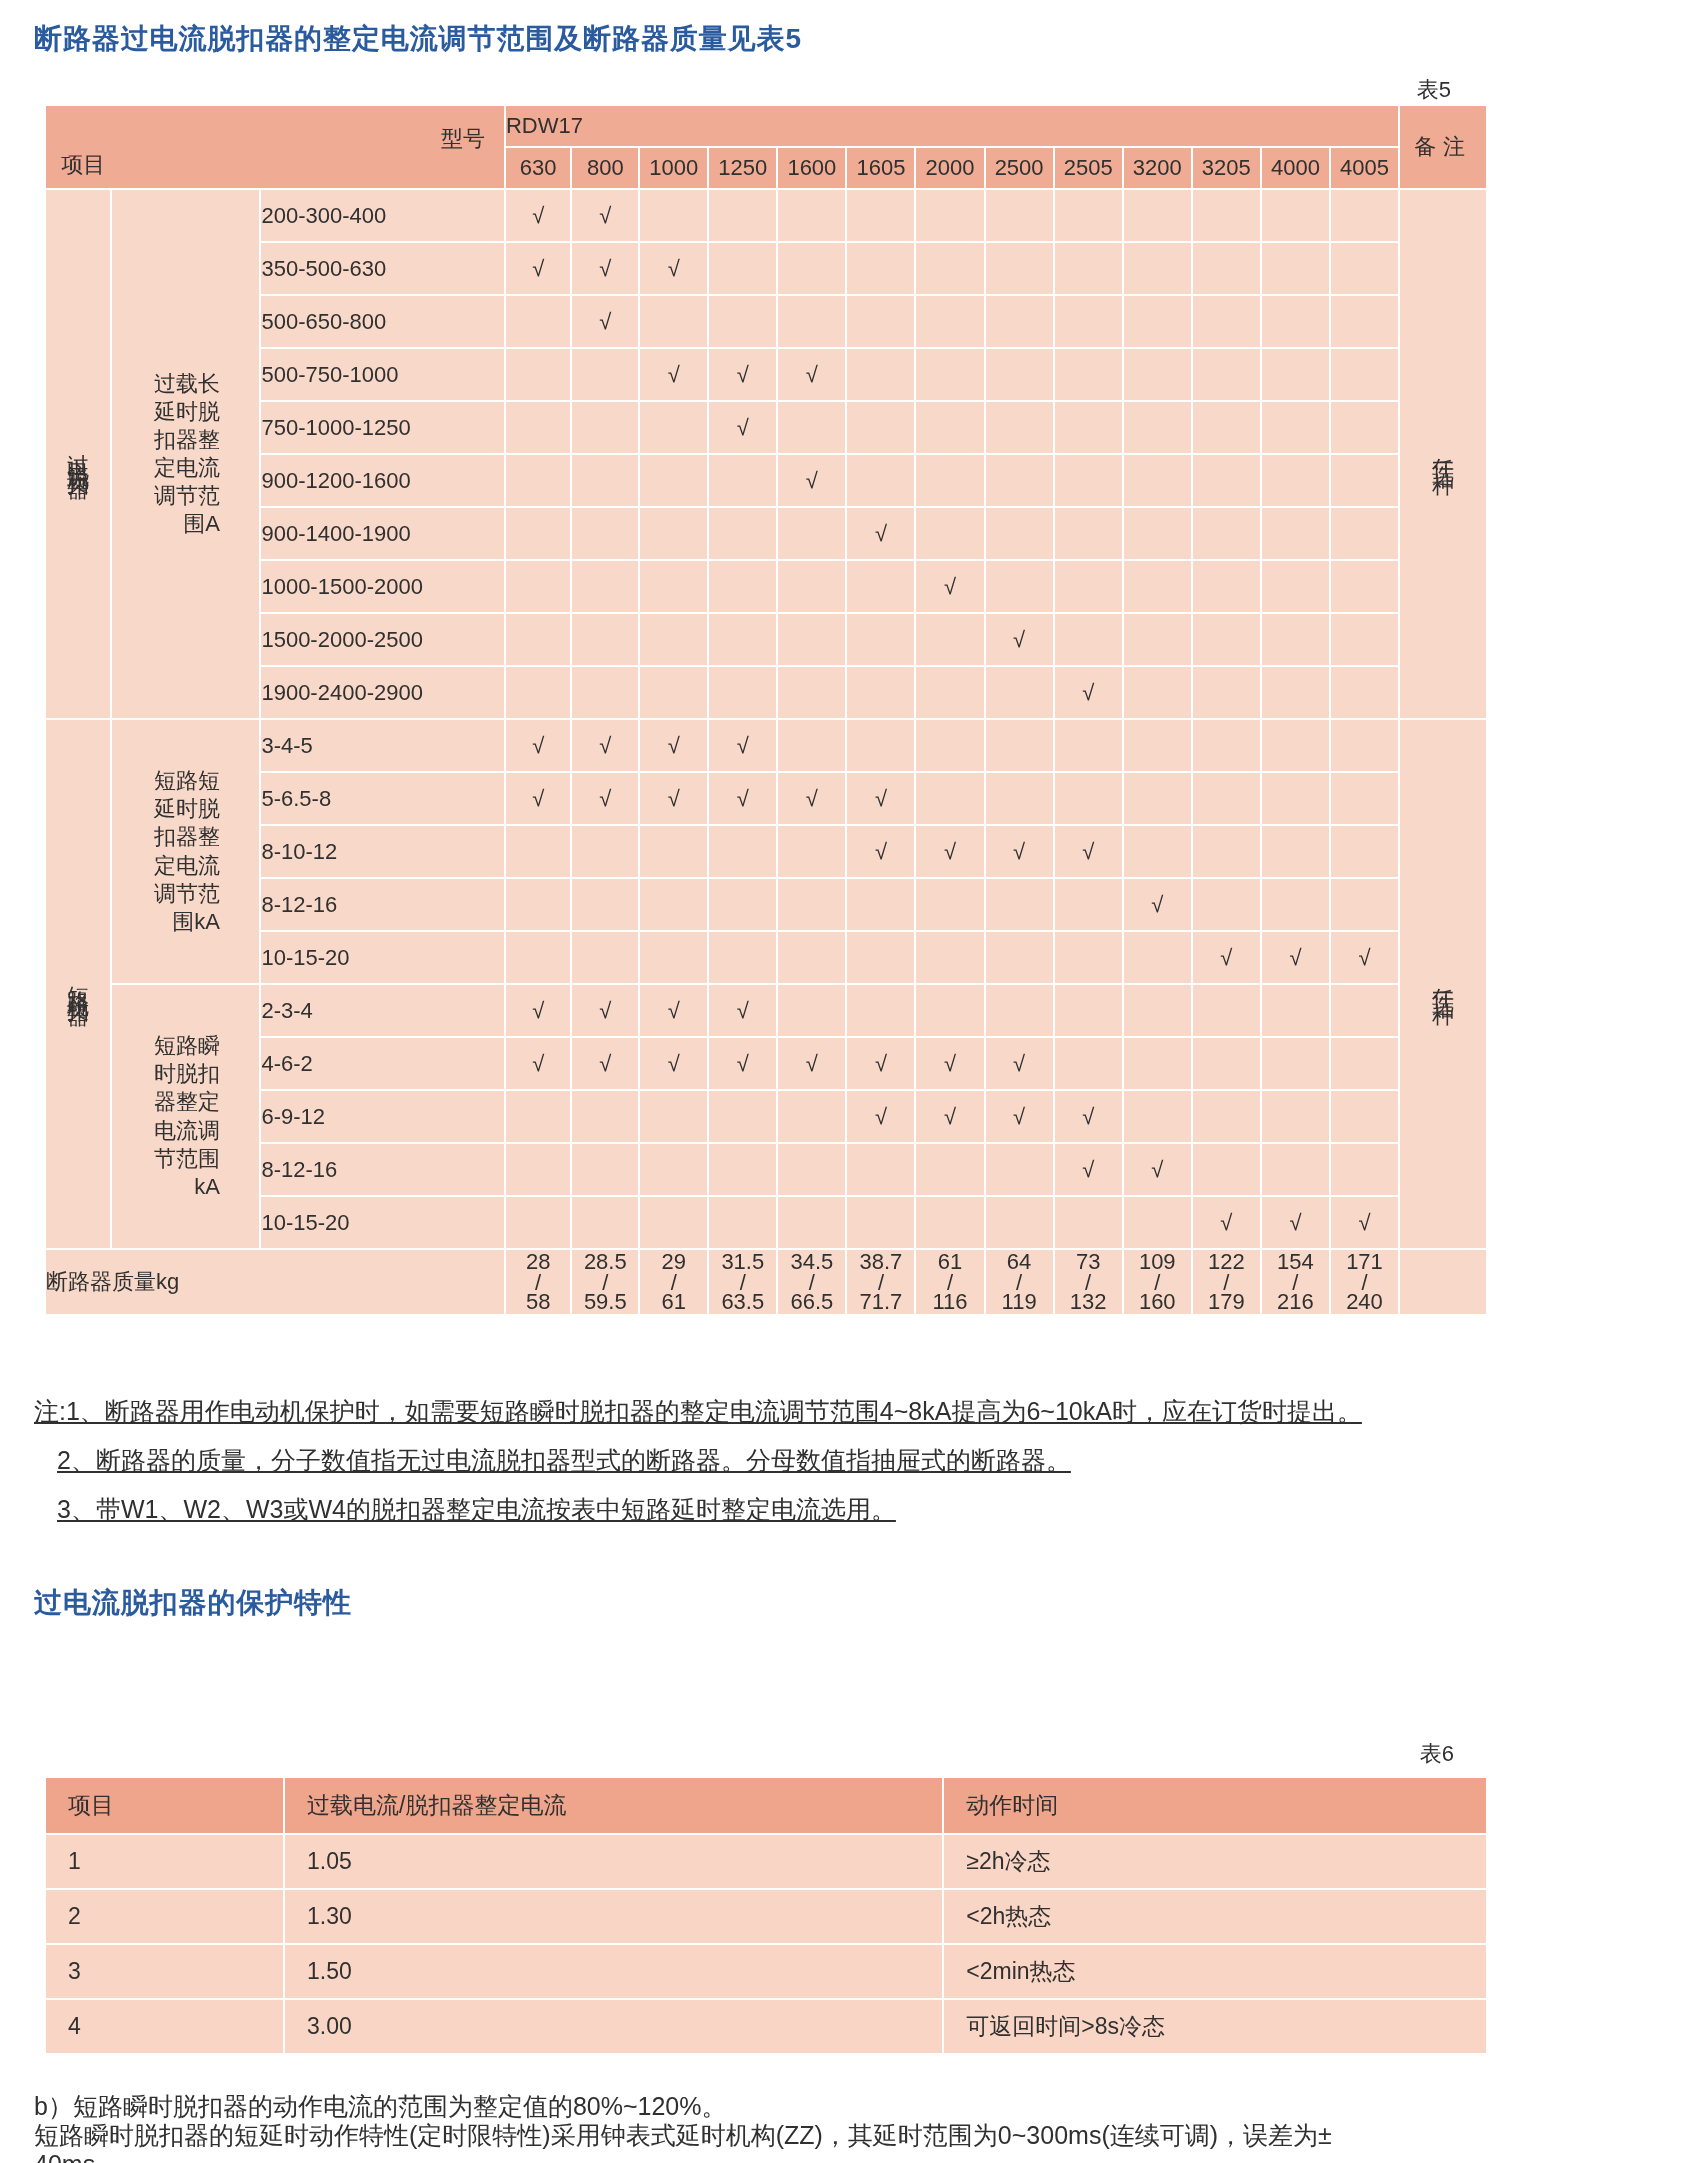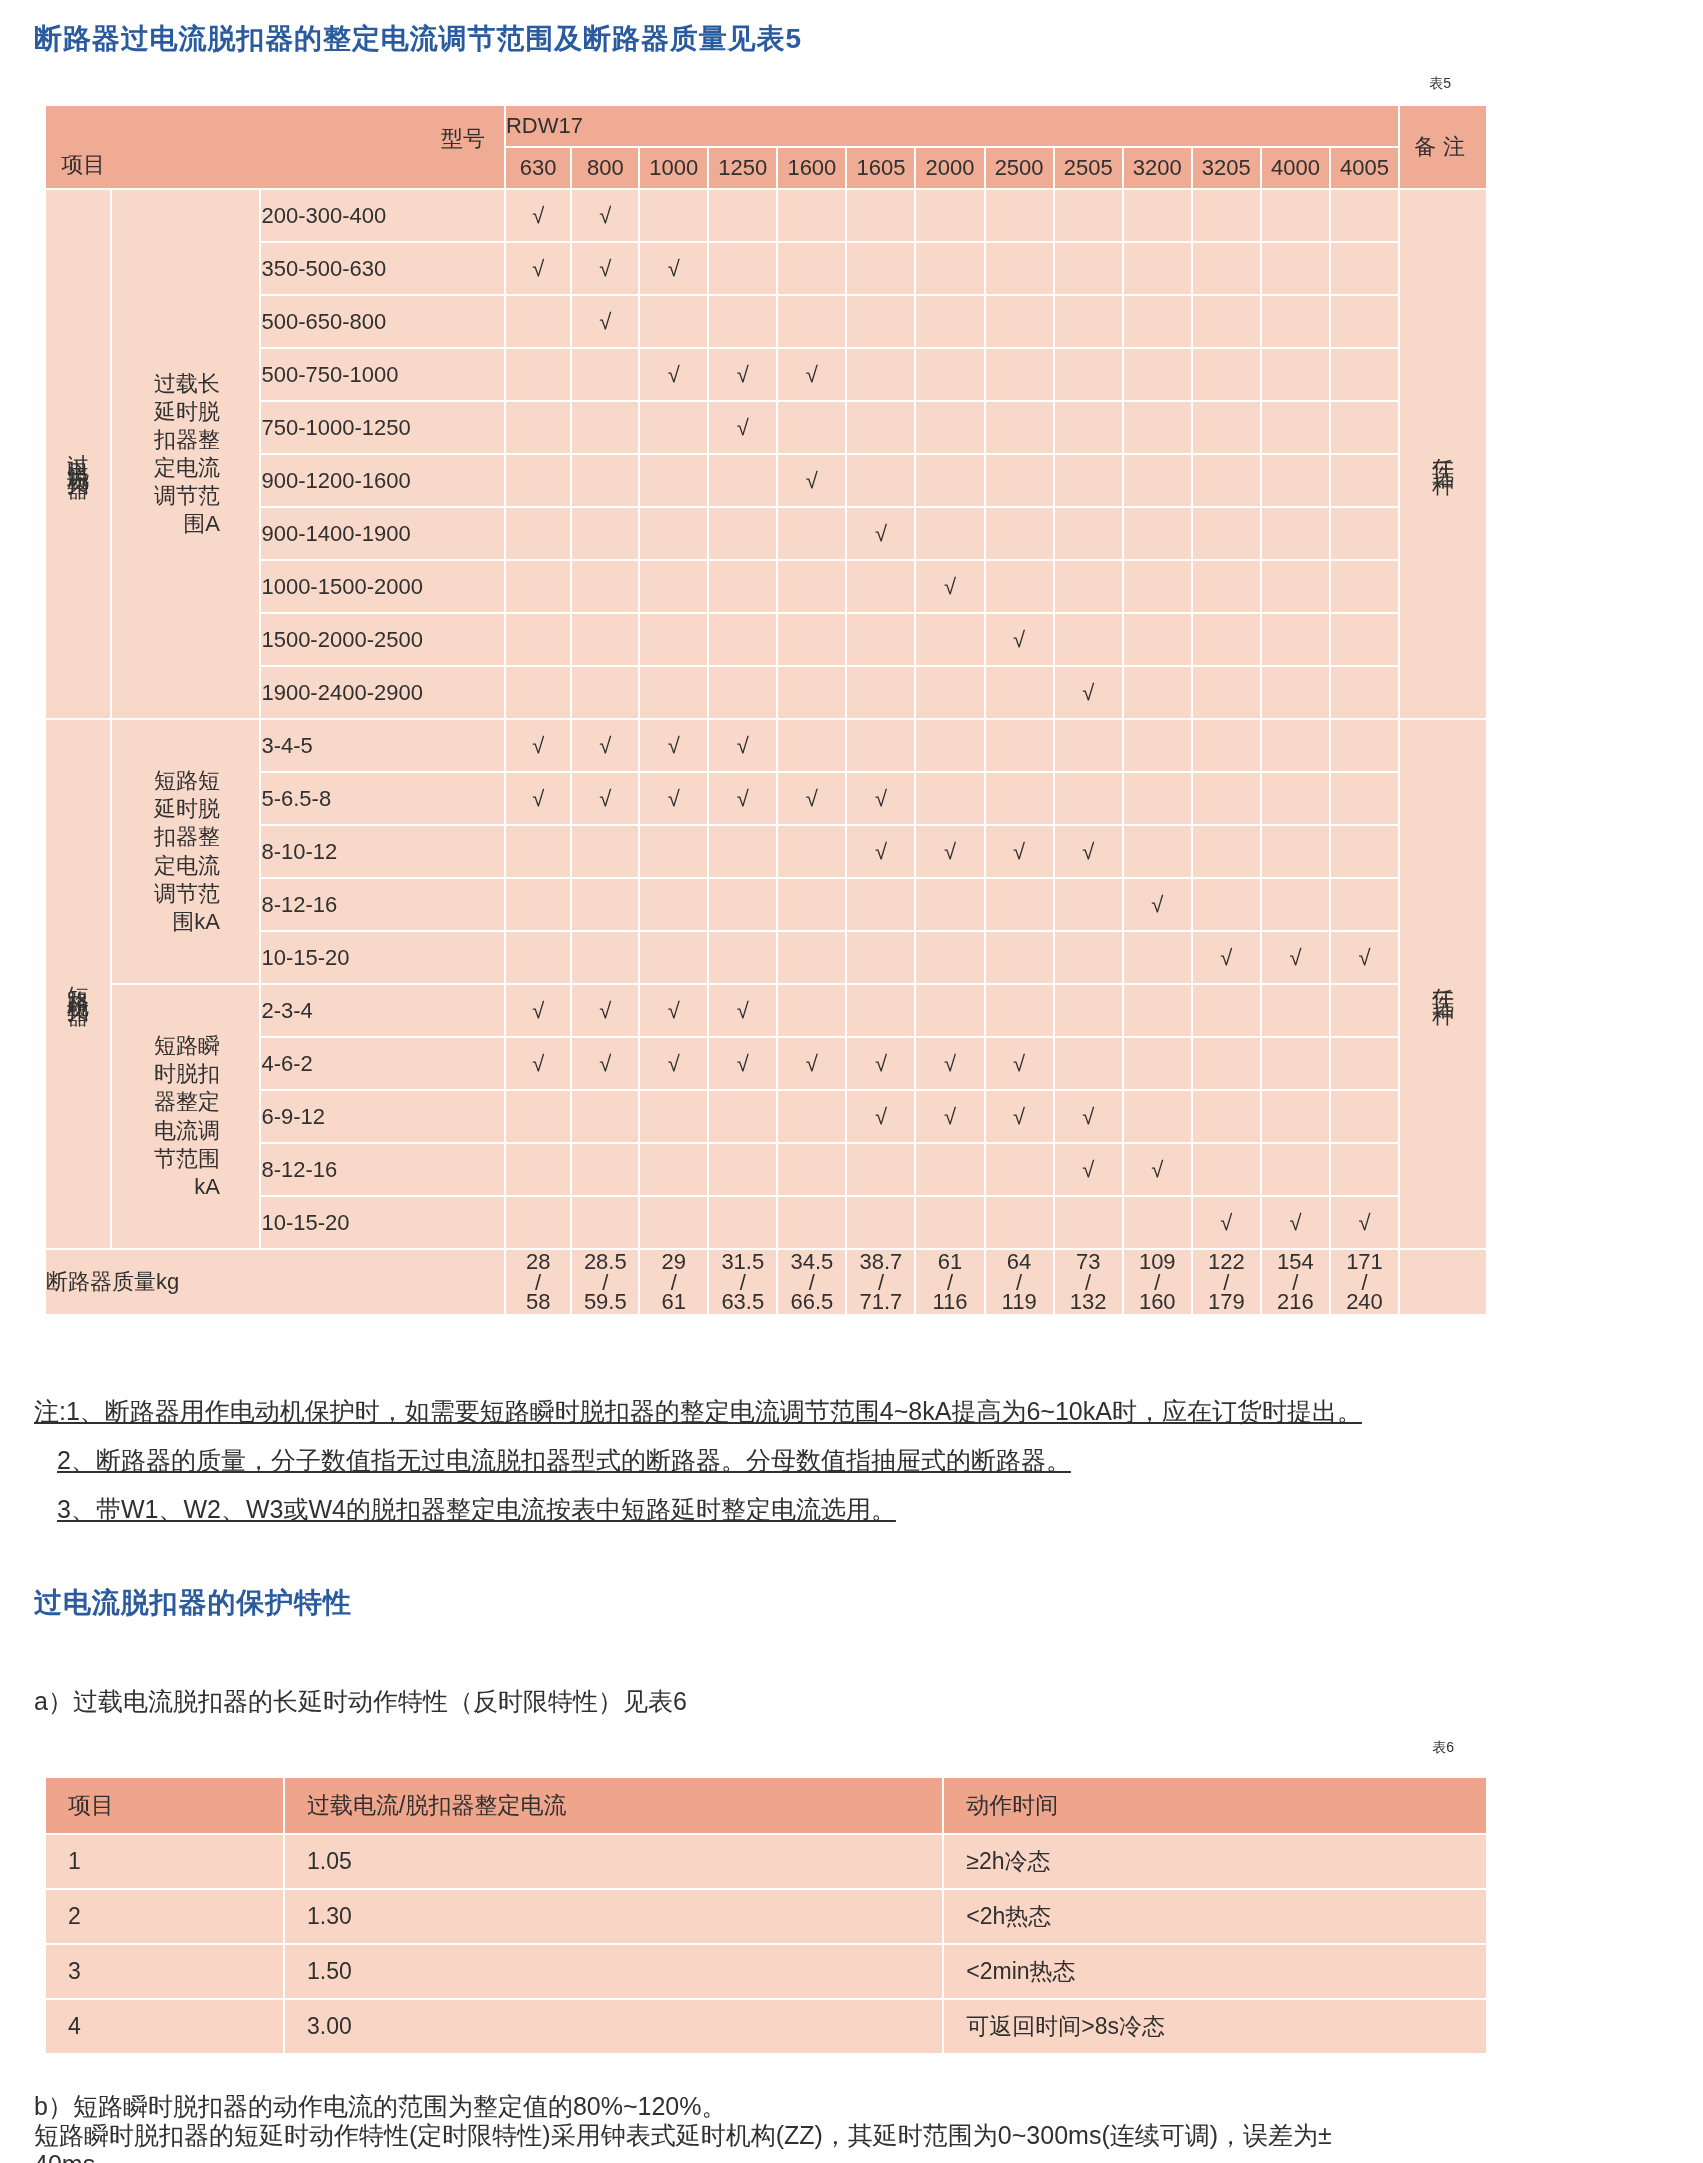--- a/index.html
+++ b/index.html
@@ -3,21 +3,21 @@
 <meta charset="utf-8">
 <style>
   :root{
     --head:#efab93; --body:#f8d9c9; --t6head:#efa58b; --t6body:#f8d5c4;
     --blue:#2a5b9e; --ink:#303030;
   }
   html,body{margin:0;padding:0;}
   .page{position:relative;width:1488px;height:2164px;background:#ffffff;overflow:hidden;
         font-family:"Liberation Sans","DejaVu Sans",sans-serif;color:var(--ink);}
   .title{position:absolute;left:34px;top:20.4px;font-size:28px;font-weight:700;color:var(--blue);letter-spacing:0.9px;}
-  .tag{position:absolute;font-size:14px;color:var(--ink);margin-left:38px;}
+  .tag{position:absolute;font-size:22px;color:var(--ink);margin-left:38px;}
   .tag5{top:75px;right:37px;}
   .tag6{top:1739px;right:34px;}
 
   
   .t5wrap{position:absolute;left:44px;top:104px;}
   table{border-collapse:separate;border-spacing:2.6px;table-layout:fixed;}
   .t5 td{background:var(--body);vertical-align:middle;font-size:22px;color:var(--ink);overflow:hidden;padding:0;}
   .t5 thead td{background:var(--head);}
   .corner{position:relative;height:40px;
     background-color:var(--head);
@@ -515,21 +515,20 @@
     </table>
   </div>
 
   <div class="notes">
     <div class="note-line">注:1、断路器用作电动机保护时，如需要短路瞬时脱扣器的整定电流调节范围4~8kA提高为6~10kA时，应在订货时提出。</div>
     <div class="note-line indent">2、断路器的质量，分子数值指无过电流脱扣器型式的断路器。分母数值指抽屉式的断路器。</div>
     <div class="note-line indent">3、带W1、W2、W3或W4的脱扣器整定电流按表中短路延时整定电流选用。</div>
   </div>
 
   <div class="h2">过电流脱扣器的保护特性</div>
-  <div class="suba">a）过载电流脱扣器的长延时动作特性（反时限特性）见表6</div>
   <div class="tag tag6">表6</div>
 
   <div class="t6wrap">
     <table class="t6">
       <colgroup>
           <col style="width:262px">
           <col style="width:734px">
           <col style="width:601px">
         </colgroup>
       <thead>

